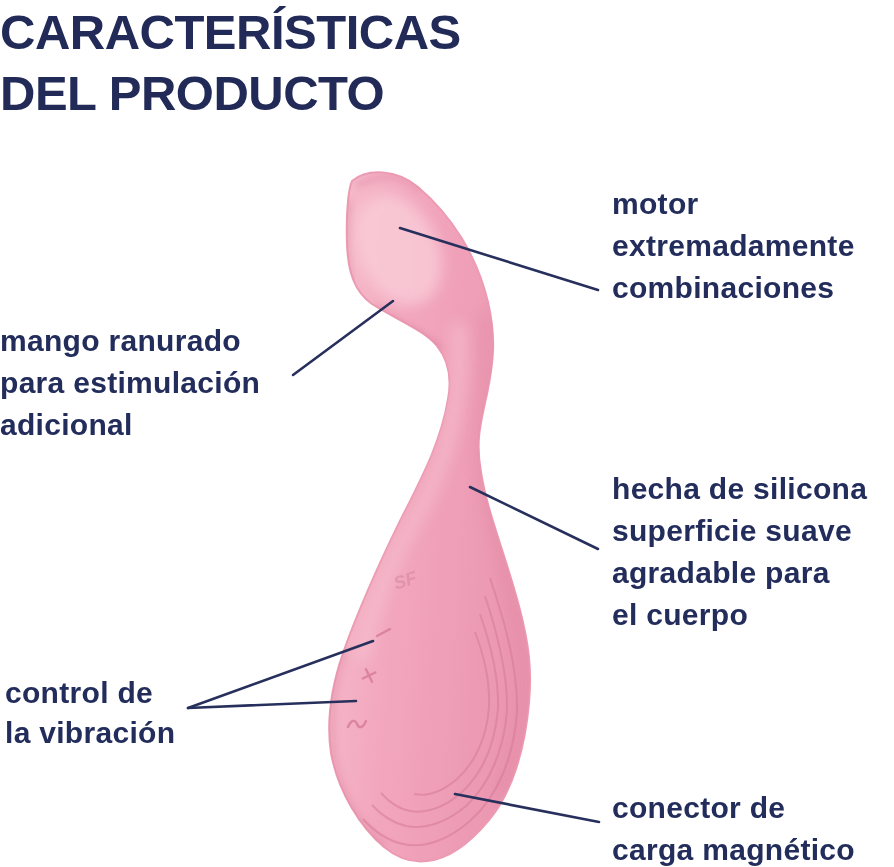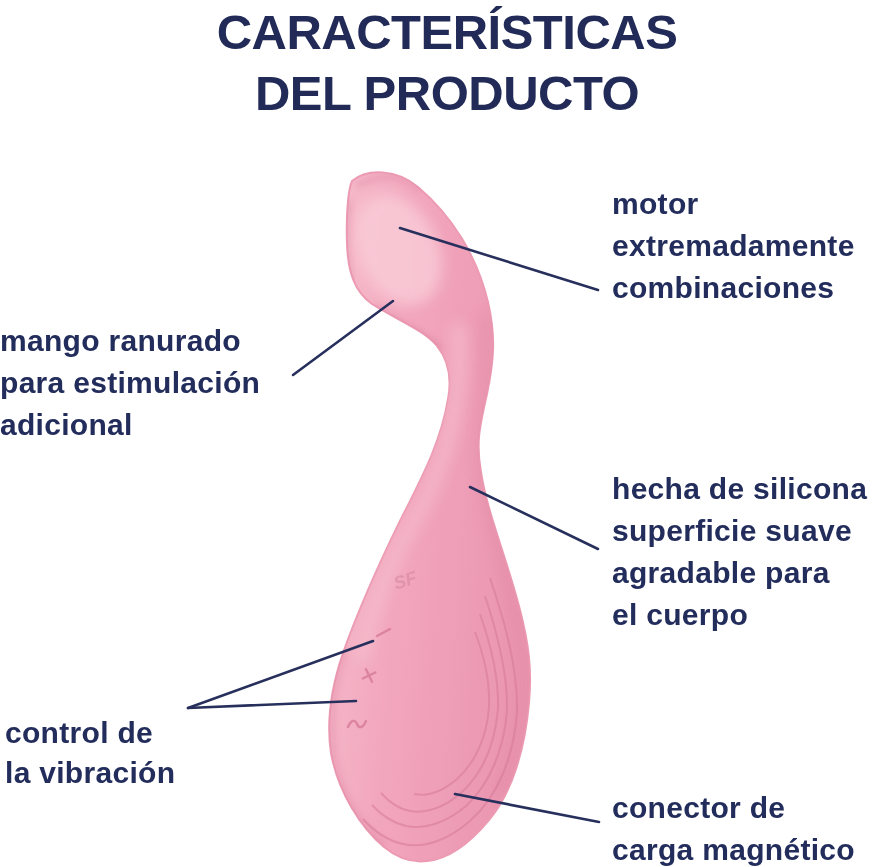--- a/index.html
+++ b/index.html
@@ -20,42 +20,41 @@
     position: absolute;
     left: 0;
     top: 0;
   }
   .title {
     position: absolute;
     left: 0;
     right: 0;
     top: 2px;
     margin: 0;
-    text-align: center;
     font-size: 49px;
     font-weight: 700;
     letter-spacing: -0.5px;
     line-height: 61px;
     color: #222b58;
   }
   .title span { display: block; }
   .label {
     position: absolute;
     font-size: 30px;
     font-weight: 600;
     letter-spacing: 0.3px;
     line-height: 42px;
     color: #232d5c;
     white-space: nowrap;
   }
   .label span { display: block; }
   .label-motor      { left: 612px; top: 183px; }
   .label-mango      { left: 0;   top: 320px; }
   .label-superficie { left: 612px; top: 468px; }
-  .label-control    { left: 5px;   top: 673px; line-height: 40px; margin-top: 40px; }
+  .label-control    { left: 5px;   top: 673px; line-height: 40px; }
   .label-conector   { left: 612px; top: 787px; }
 </style>
 </head>
 <body>
 
 <div class="canvas">
 
   <svg class="art" width="894" height="867" viewBox="0 0 894 867" aria-hidden="true">
     <defs>
       <linearGradient id="bodyGrad" x1="0" y1="0" x2="1" y2="0.25">

